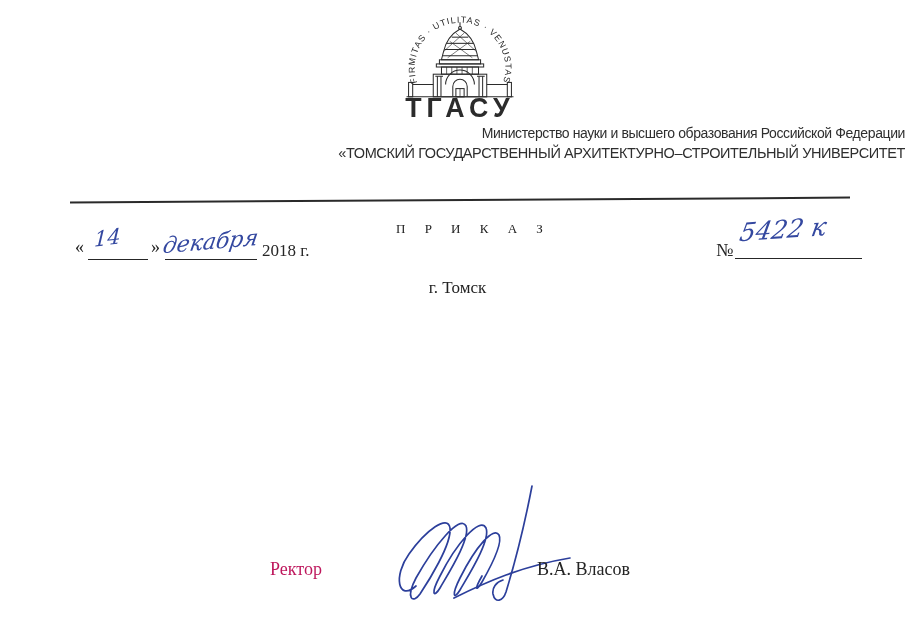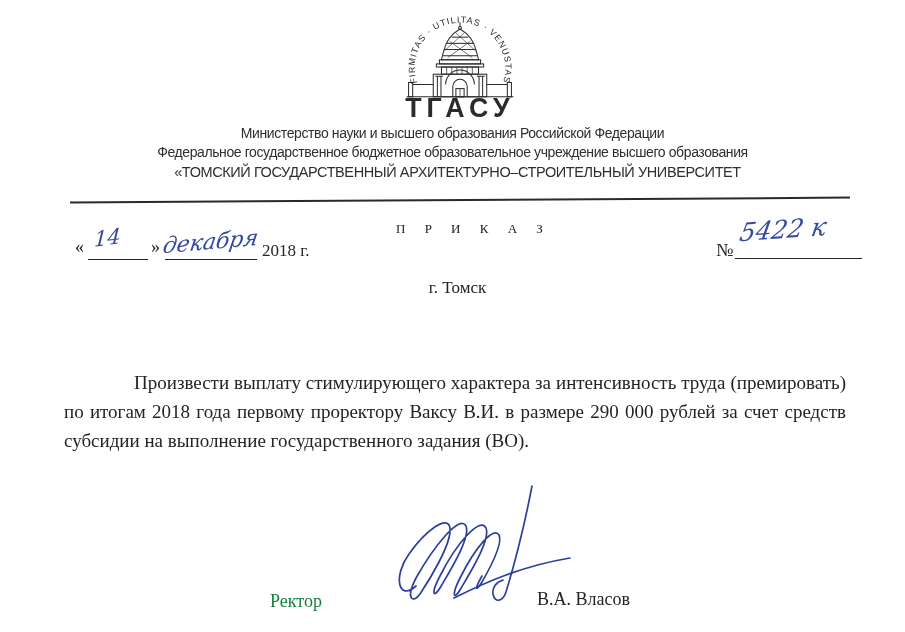--- a/index.html
+++ b/index.html
@@ -25,21 +25,21 @@
     width: 144px;
     height: 118px;
   }
 
   
   .header {
     position: absolute;
     left: 0;
     top: 124px;
     width: 905px;
-    text-align: center;
+    text-align: right;
     font-family: "Liberation Sans", sans-serif;
     color: #2e2e2e;
   }
   .header .h-line1,
   .header .h-line2 {
     font-size: 14px;
     line-height: 19px;
     letter-spacing: -0.4px;
   }
   .header .h-line3 {
@@ -146,27 +146,26 @@
     text-indent: 70px;
     color: #242424;
   }
 
   
   .sig-position {
     position: absolute;
     left: 270px;
     top: 559px;
     font-size: 18px;
-    color: #15803d;
-    margin-top: 32px;
+    color: #be185d;
   }
   .sig-name {
     position: absolute;
     left: 537px;
-    top: 589px;
+    top: 559px;
     font-size: 18px;
     color: #242424;
   }
   .sig-svg {
     position: absolute;
     left: 396px;
     top: 478px;
     width: 180px;
     height: 132px;
   }
@@ -226,21 +225,20 @@
       <line x1="96" y1="74" x2="116" y2="74"></line>
       <rect x="20" y="72" width="4" height="14"></rect>
       <rect x="116" y="72" width="4" height="14"></rect>
       <line x1="18" y1="86" x2="122" y2="86"></line>
     </g>
     <text x="70" y="106" text-anchor="middle" font-family="Liberation Sans, sans-serif" font-weight="bold" font-size="26" letter-spacing="5" fill="#2b2b2b">ТГАСУ</text>
   </svg>
 
   <div class="header">
     <div class="h-line1">Министерство науки и высшего образования Российской Федерации</div>
-    <div class="h-line2">Федеральное государственное бюджетное образовательное учреждение высшего образования</div>
     <div class="h-line3">«ТОМСКИЙ ГОСУДАРСТВЕННЫЙ АРХИТЕКТУРНО–СТРОИТЕЛЬНЫЙ УНИВЕРСИТЕТ</div>
   </div>
 
   <div class="top-rule"></div>
 
   <div class="order-title">П Р И К А З</div>
 
   <span class="q-open">«</span>
   <div class="blank blank-day"></div>
   <span class="ink hw-day">14</span>
@@ -248,21 +246,20 @@
   <div class="blank blank-month"></div>
   <span class="ink hw-month">декабря</span>
   <span class="date-year">2018 г.</span>
 
   <span class="num-label">№</span>
   <div class="blank blank-num"></div>
   <span class="ink hw-number">5422 к</span>
 
   <div class="city">г. Томск</div>
 
-  <div class="body-par">Произвести выплату стимулирующего характера за интенсивность труда (премировать) по итогам 2018 года первому проректору Ваксу В.И. в размере 290 000 рублей за счет средств субсидии на выполнение государственного задания (ВО).</div>
 
   <div class="sig-position">Ректор</div>
 
   <svg class="sig-svg" viewBox="0 0 180 132">
     <g stroke="#2c3f9b" stroke-width="1.7" fill="none" stroke-linecap="round" stroke-linejoin="round">
 
       <path d="M 20,108 C 2,124 -3,98 13,76 C 30,52 52,36 54,50 C 56,66 32,104 24,116 C 17,126 9,121 20,100 C 38,68 64,36 70,48 C 75,60 52,96 44,110 C 38,120 34,117 44,98 C 60,66 84,38 90,50 C 95,62 72,98 64,112 C 58,122 55,118 64,100 C 80,68 98,48 103,57 C 107,65 94,90 86,104 C 80,114 78,112 86,98"></path>
 
       <path d="M 136,8 C 131,34 121,78 110,114 C 107,123 99,126 97,116 C 96,110 100,104 107,102"></path>
 

